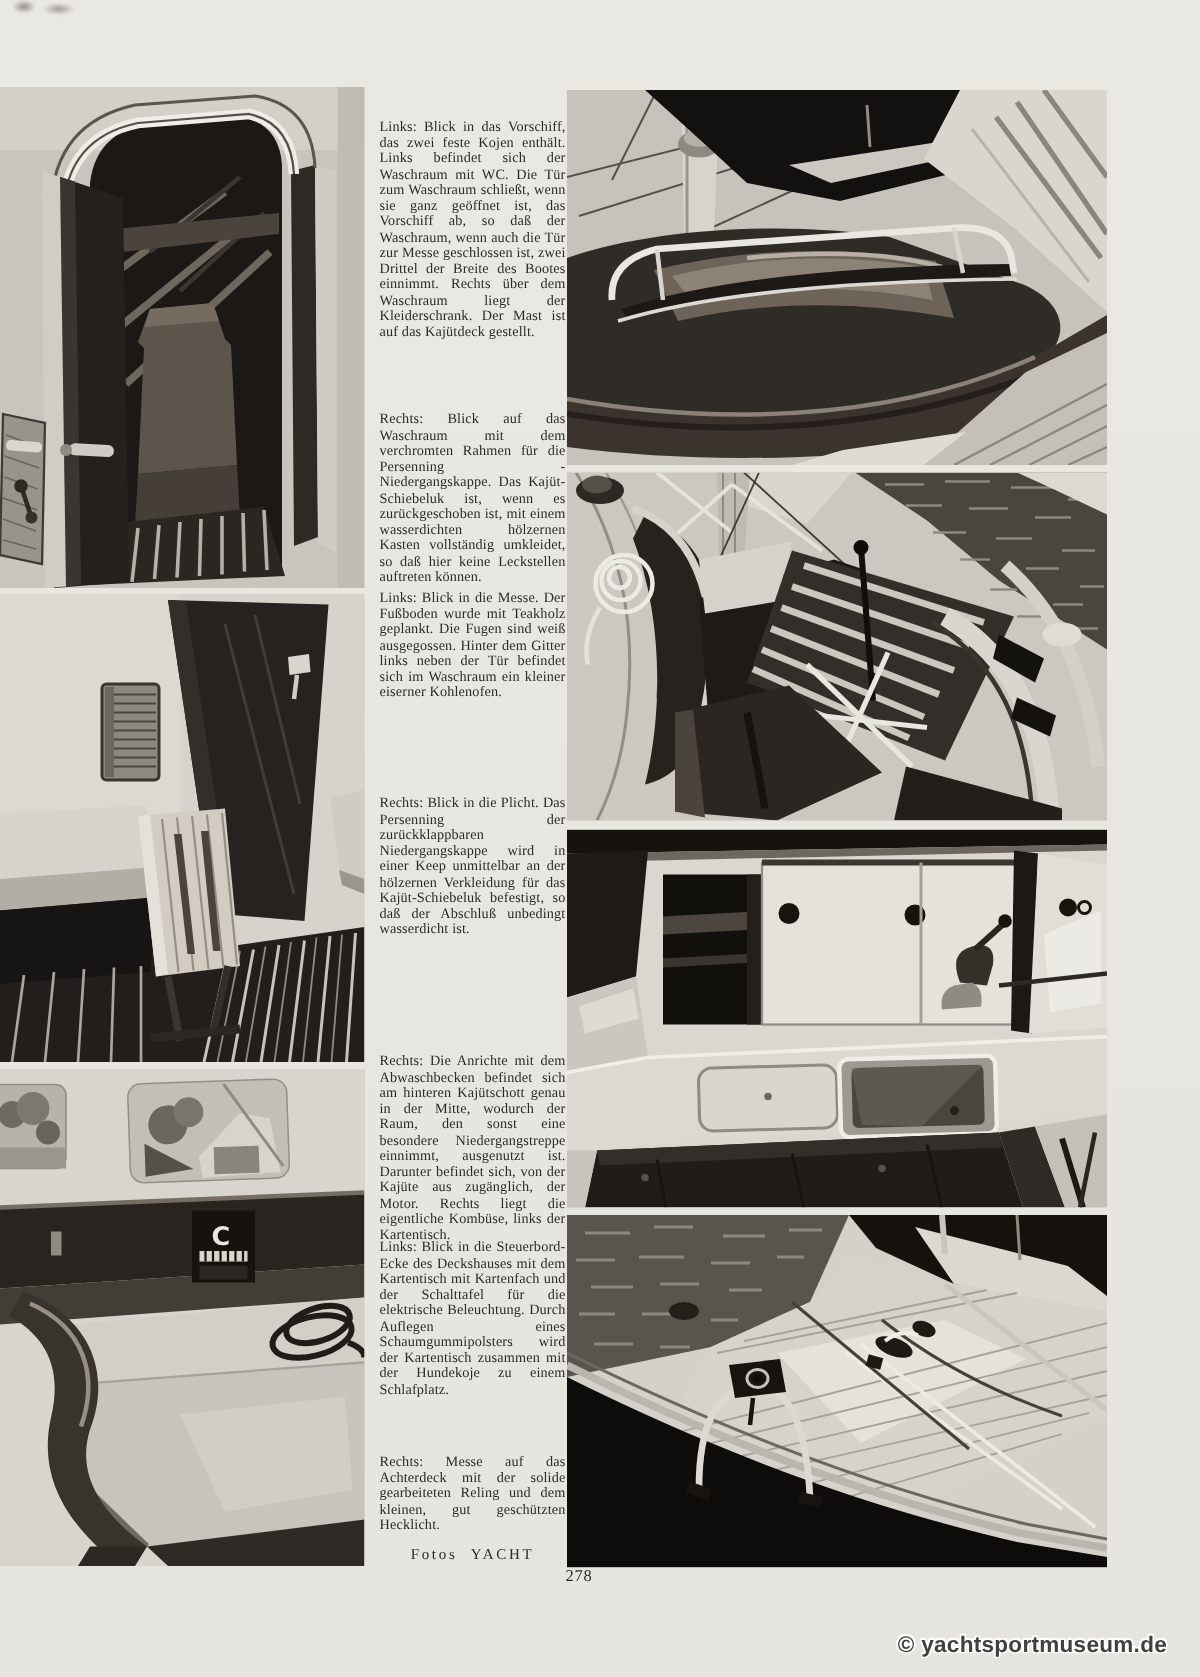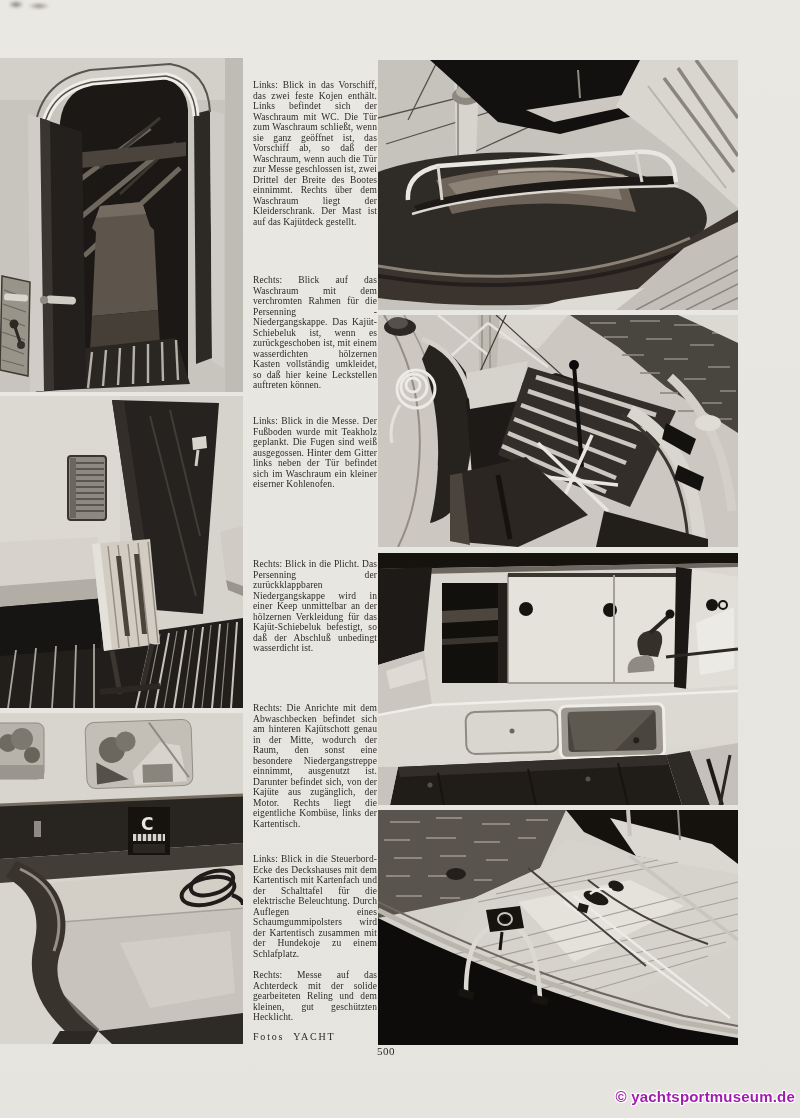--- a/index.html
+++ b/index.html
@@ -10,31 +10,31 @@
   }
   .photo{position:absolute;overflow:hidden;background:#c9c6c0;}
   .photo svg{display:block;width:100%;height:100%;}
   .caption{
     position:absolute;left:253px;width:124px;
     font:9.5px/10.5px "Liberation Serif", serif;
     color:#2c2b29;text-align:justify;letter-spacing:.1px;
     hyphens:auto;-webkit-hyphens:auto;overflow-wrap:break-word;margin-top:23px;
   }
   .credit{
-    position:absolute;left:253px;top:1031px;width:124px;text-align:left;
+    position:absolute;left:253px;top:1031px;width:124px;text-align:center;
     font:10px "Liberation Serif", serif;color:#2c2b29;
     letter-spacing:1.8px;word-spacing:5px;
   }
   .page-number{
     position:absolute;left:377px;top:1045px;
     font:11px "Liberation Serif", serif;color:#2c2b29;letter-spacing:.5px;
   }
   .watermark{
-    position:absolute;right:5px;top:1088px;
-    font:bold 15px "Liberation Sans", sans-serif;color:#a21caf;letter-spacing:.2px;
+    position:absolute;right:22px;top:1088px;
+    font:bold 15px "Liberation Sans", sans-serif;color:#404040;letter-spacing:.2px;
     text-shadow:-1px -1px 0 #fff,1px -1px 0 #fff,-1px 1px 0 #fff,1px 1px 0 #fff,0 0 3px #fff;
   }
   .smudge{position:absolute;border-radius:50%;filter:blur(1px);}
   .smudge.a{left:8px;top:0;width:16px;height:9px;background:radial-gradient(ellipse,#8a8780 0%,rgba(138,135,128,0) 70%);}
   .smudge.b{left:28px;top:2px;width:22px;height:8px;background:radial-gradient(ellipse,#9a978f 0%,rgba(154,151,143,0) 70%);}
 </style>
 </head>
 <body>
 
 <div class="smudge a"></div>
@@ -456,21 +456,21 @@
   <rect x="154" y="186" width="16" height="8" fill="#17130f" transform="rotate(12 162 190)"></rect>
   <polygon points="108,100 142,96 146,118 112,122" fill="#17130f"></polygon>
   <ellipse cx="127" cy="109" rx="7" ry="6" fill="none" stroke="#c6c2bb" stroke-width="2"></ellipse>
   <circle cx="127" cy="109" r="2.5" fill="#0d0c0a"></circle>
   <path d="M124,122 L122,140" stroke="#17130f" stroke-width="3"></path>
 </svg>
 </div>
 
 <p class="caption" style="top:57px" lang="de">Links: Blick in das Vorschiff, das zwei feste Kojen enthält. Links befindet sich der Waschraum mit WC. Die Tür zum Waschraum schließt, wenn sie ganz geöffnet ist, das Vorschiff ab, so daß der Waschraum, wenn auch die Tür zur Messe geschlossen ist, zwei Drittel der Breite des Bootes einnimmt. Rechts über dem Waschraum liegt der Kleiderschrank. Der Mast ist auf das Kajütdeck gestellt.</p>
 <p class="caption" style="top:252px" lang="de">Rechts: Blick auf das Waschraum mit dem verchromten Rahmen für die Persenning - Niedergangskappe. Das Kajüt-Schiebeluk ist, wenn es zurückgeschoben ist, mit einem wasserdichten hölzernen Kasten vollständig umkleidet, so daß hier keine Leckstellen auftreten können.</p>
-<p class="caption" style="top:393px" lang="de">Links: Blick in die Messe. Der Fußboden wurde mit Teakholz geplankt. Die Fugen sind weiß ausgegossen. Hinter dem Gitter links neben der Tür befindet sich im Waschraum ein kleiner eiserner Kohlenofen.</p>
-<p class="caption" style="top:536px" lang="de">Rechts: Blick in die Plicht. Das Persenning der zurückklappbaren Niedergangskappe wird in einer Keep unmittelbar an der hölzernen Verkleidung für das Kajüt-Schiebeluk befestigt, so daß der Abschluß unbedingt wasserdicht ist.</p>
+<p class="caption" style="top:371px" lang="de">Links: Blick in die Messe. Der Fußboden wurde mit Teakholz geplankt. Die Fugen sind weiß ausgegossen. Hinter dem Gitter links neben der Tür befindet sich im Waschraum ein kleiner eiserner Kohlenofen.</p>
+<p class="caption" style="top:508px" lang="de">Rechts: Blick in die Plicht. Das Persenning der zurückklappbaren Niedergangskappe wird in einer Keep unmittelbar an der hölzernen Verkleidung für das Kajüt-Schiebeluk befestigt, so daß der Abschluß unbedingt wasserdicht ist.</p>
 <p class="caption" style="top:680px" lang="de">Rechts: Die Anrichte mit dem Abwaschbecken befindet sich am hinteren Kajütschott genau in der Mitte, wodurch der Raum, den sonst eine besondere Niedergangstreppe einnimmt, ausgenutzt ist. Darunter befindet sich, von der Kajüte aus zugänglich, der Motor. Rechts liegt die eigentliche Kombüse, links der Kartentisch.</p>
-<p class="caption" style="top:831px" lang="de">Links: Blick in die Steuerbord-Ecke des Deckshauses mit dem Kartentisch mit Kartenfach und der Schalttafel für die elektrische Beleuchtung. Durch Auflegen eines Schaumgummipolsters wird der Kartentisch zusammen mit der Hundekoje zu einem Schlafplatz.</p>
+<p class="caption" style="top:804px" lang="de">Links: Blick in die Steuerbord-Ecke des Deckshauses mit dem Kartentisch mit Kartenfach und der Schalttafel für die elektrische Beleuchtung. Durch Auflegen eines Schaumgummipolsters wird der Kartentisch zusammen mit der Hundekoje zu einem Schlafplatz.</p>
 <p class="caption" style="top:947px" lang="de">Rechts: Messe auf das Achterdeck mit der solide gearbeiteten Reling und dem kleinen, gut geschützten Hecklicht.</p>
 
 <div class="credit">Fotos YACHT</div>
-<div class="page-number">500</div>
+<div class="page-number">278</div>
 <div class="watermark">© yachtsportmuseum.de</div>
 
 </body></html>

